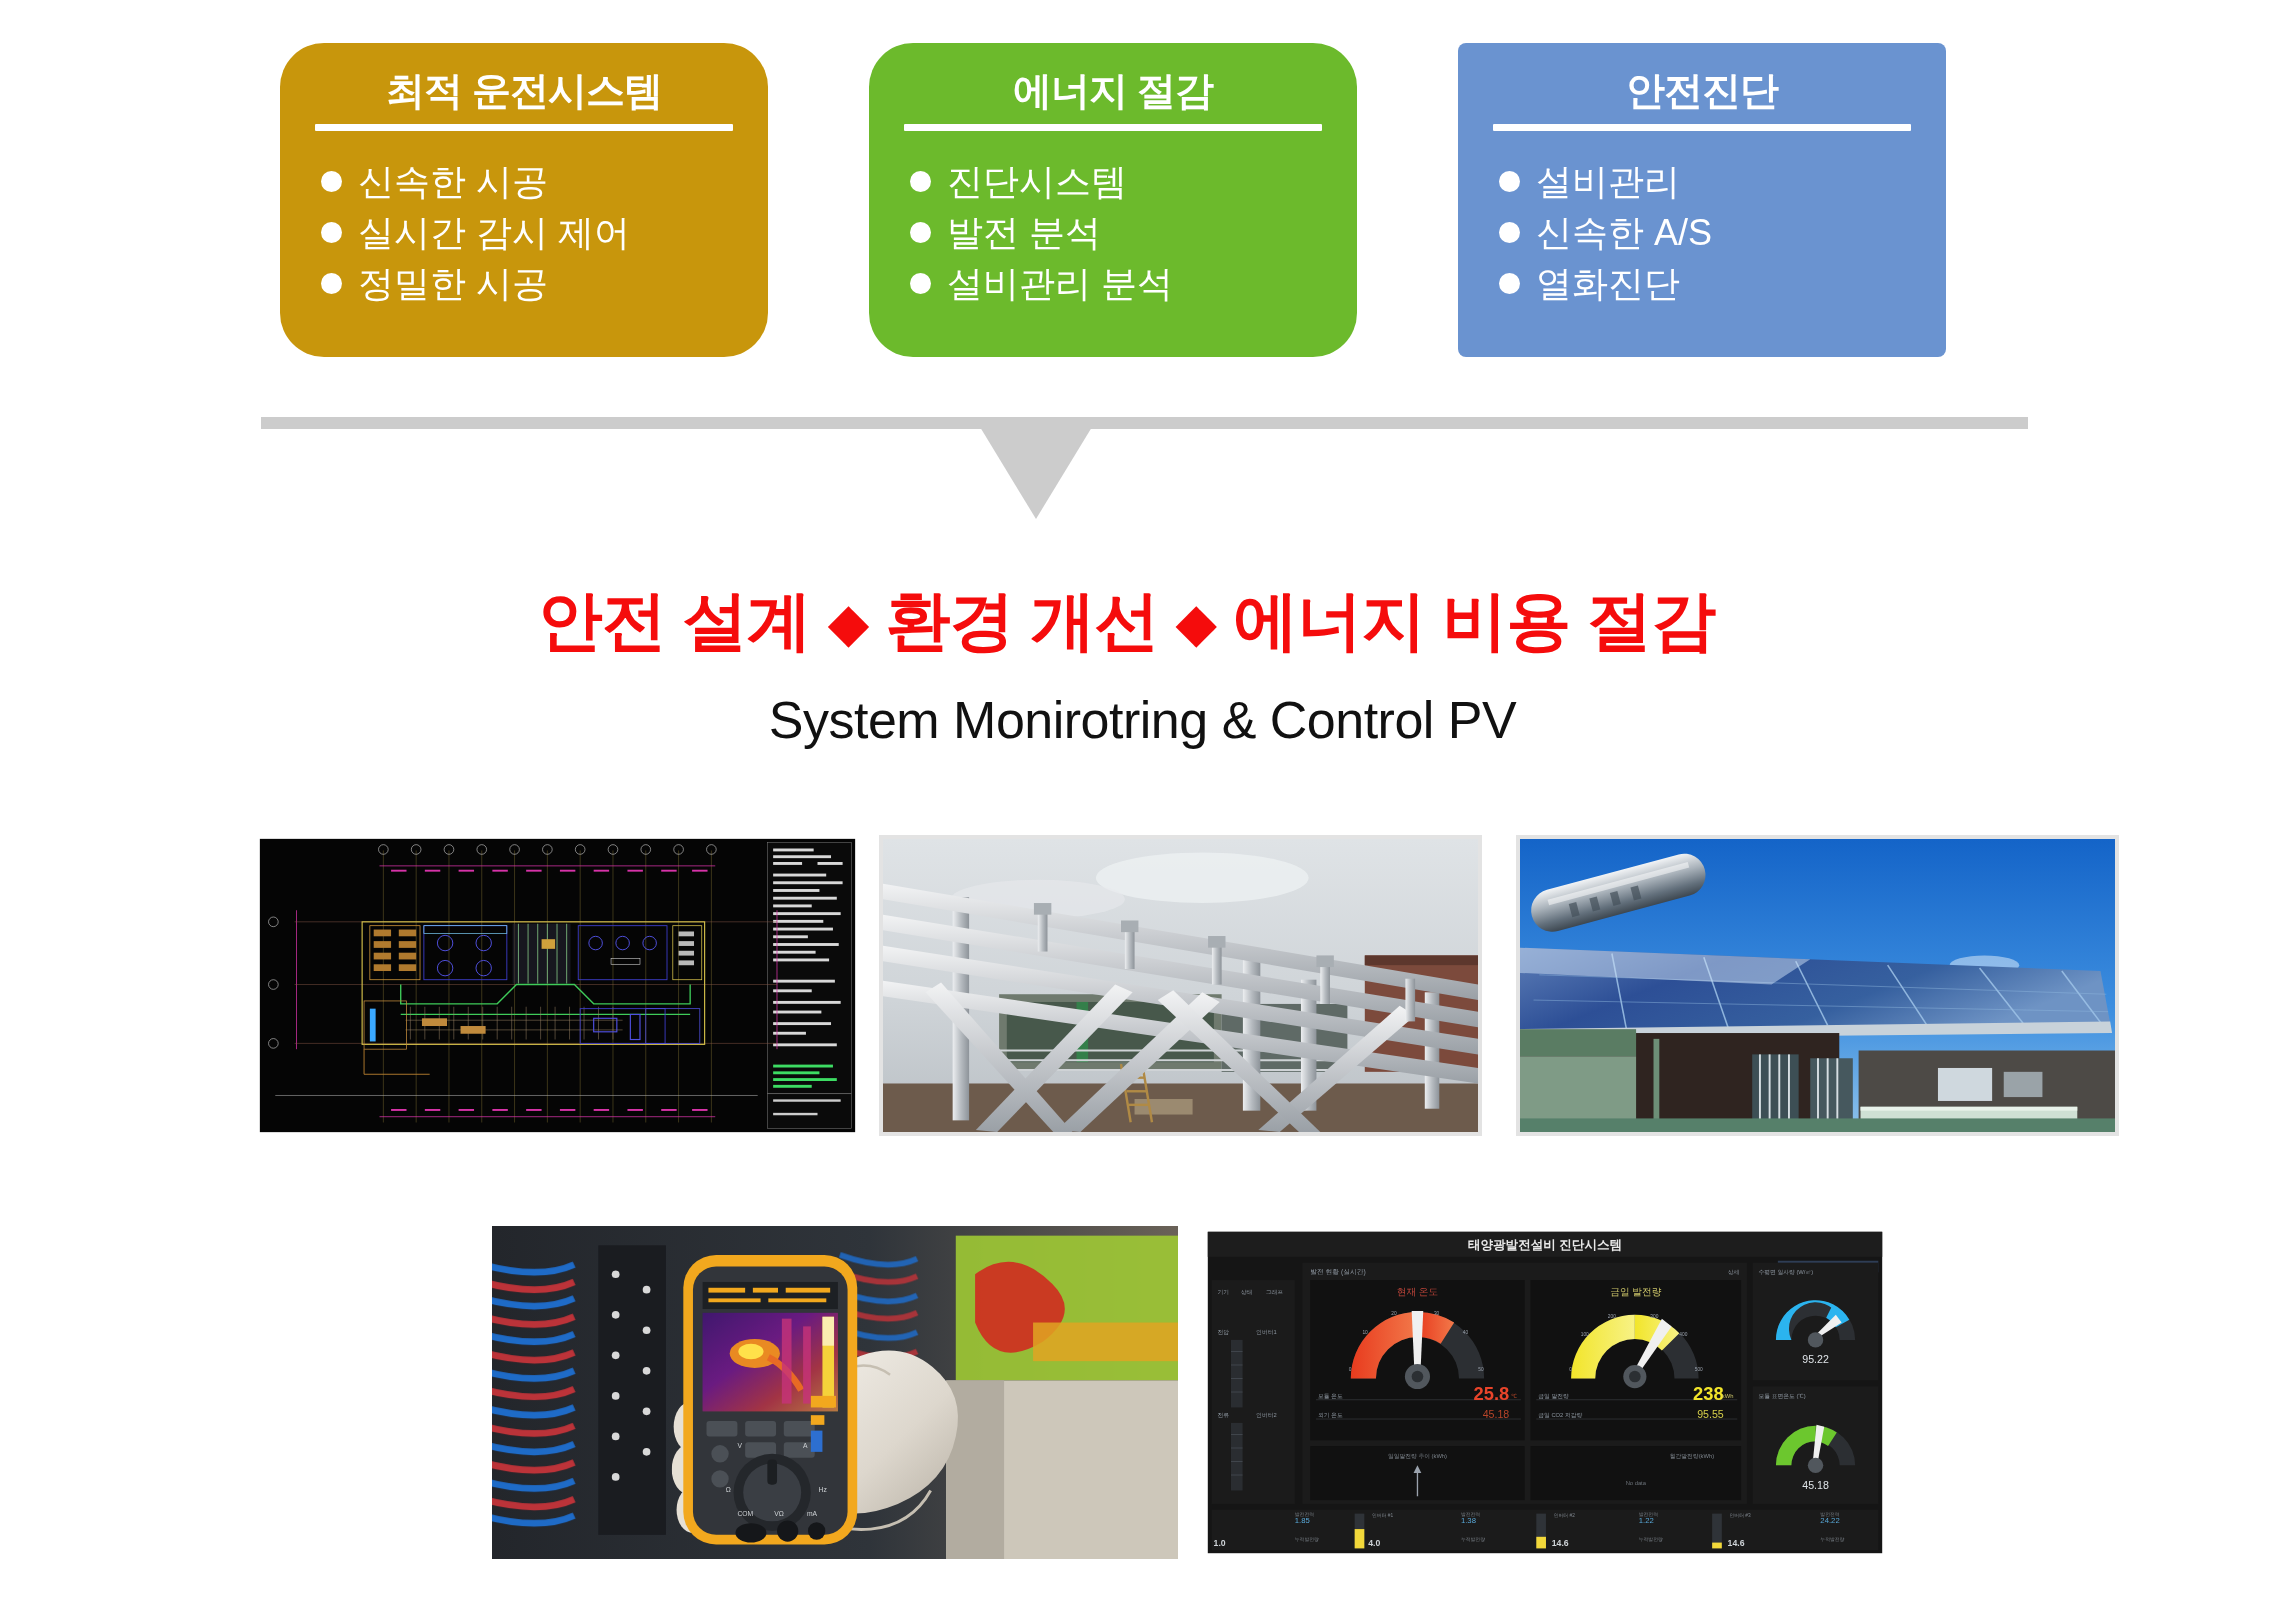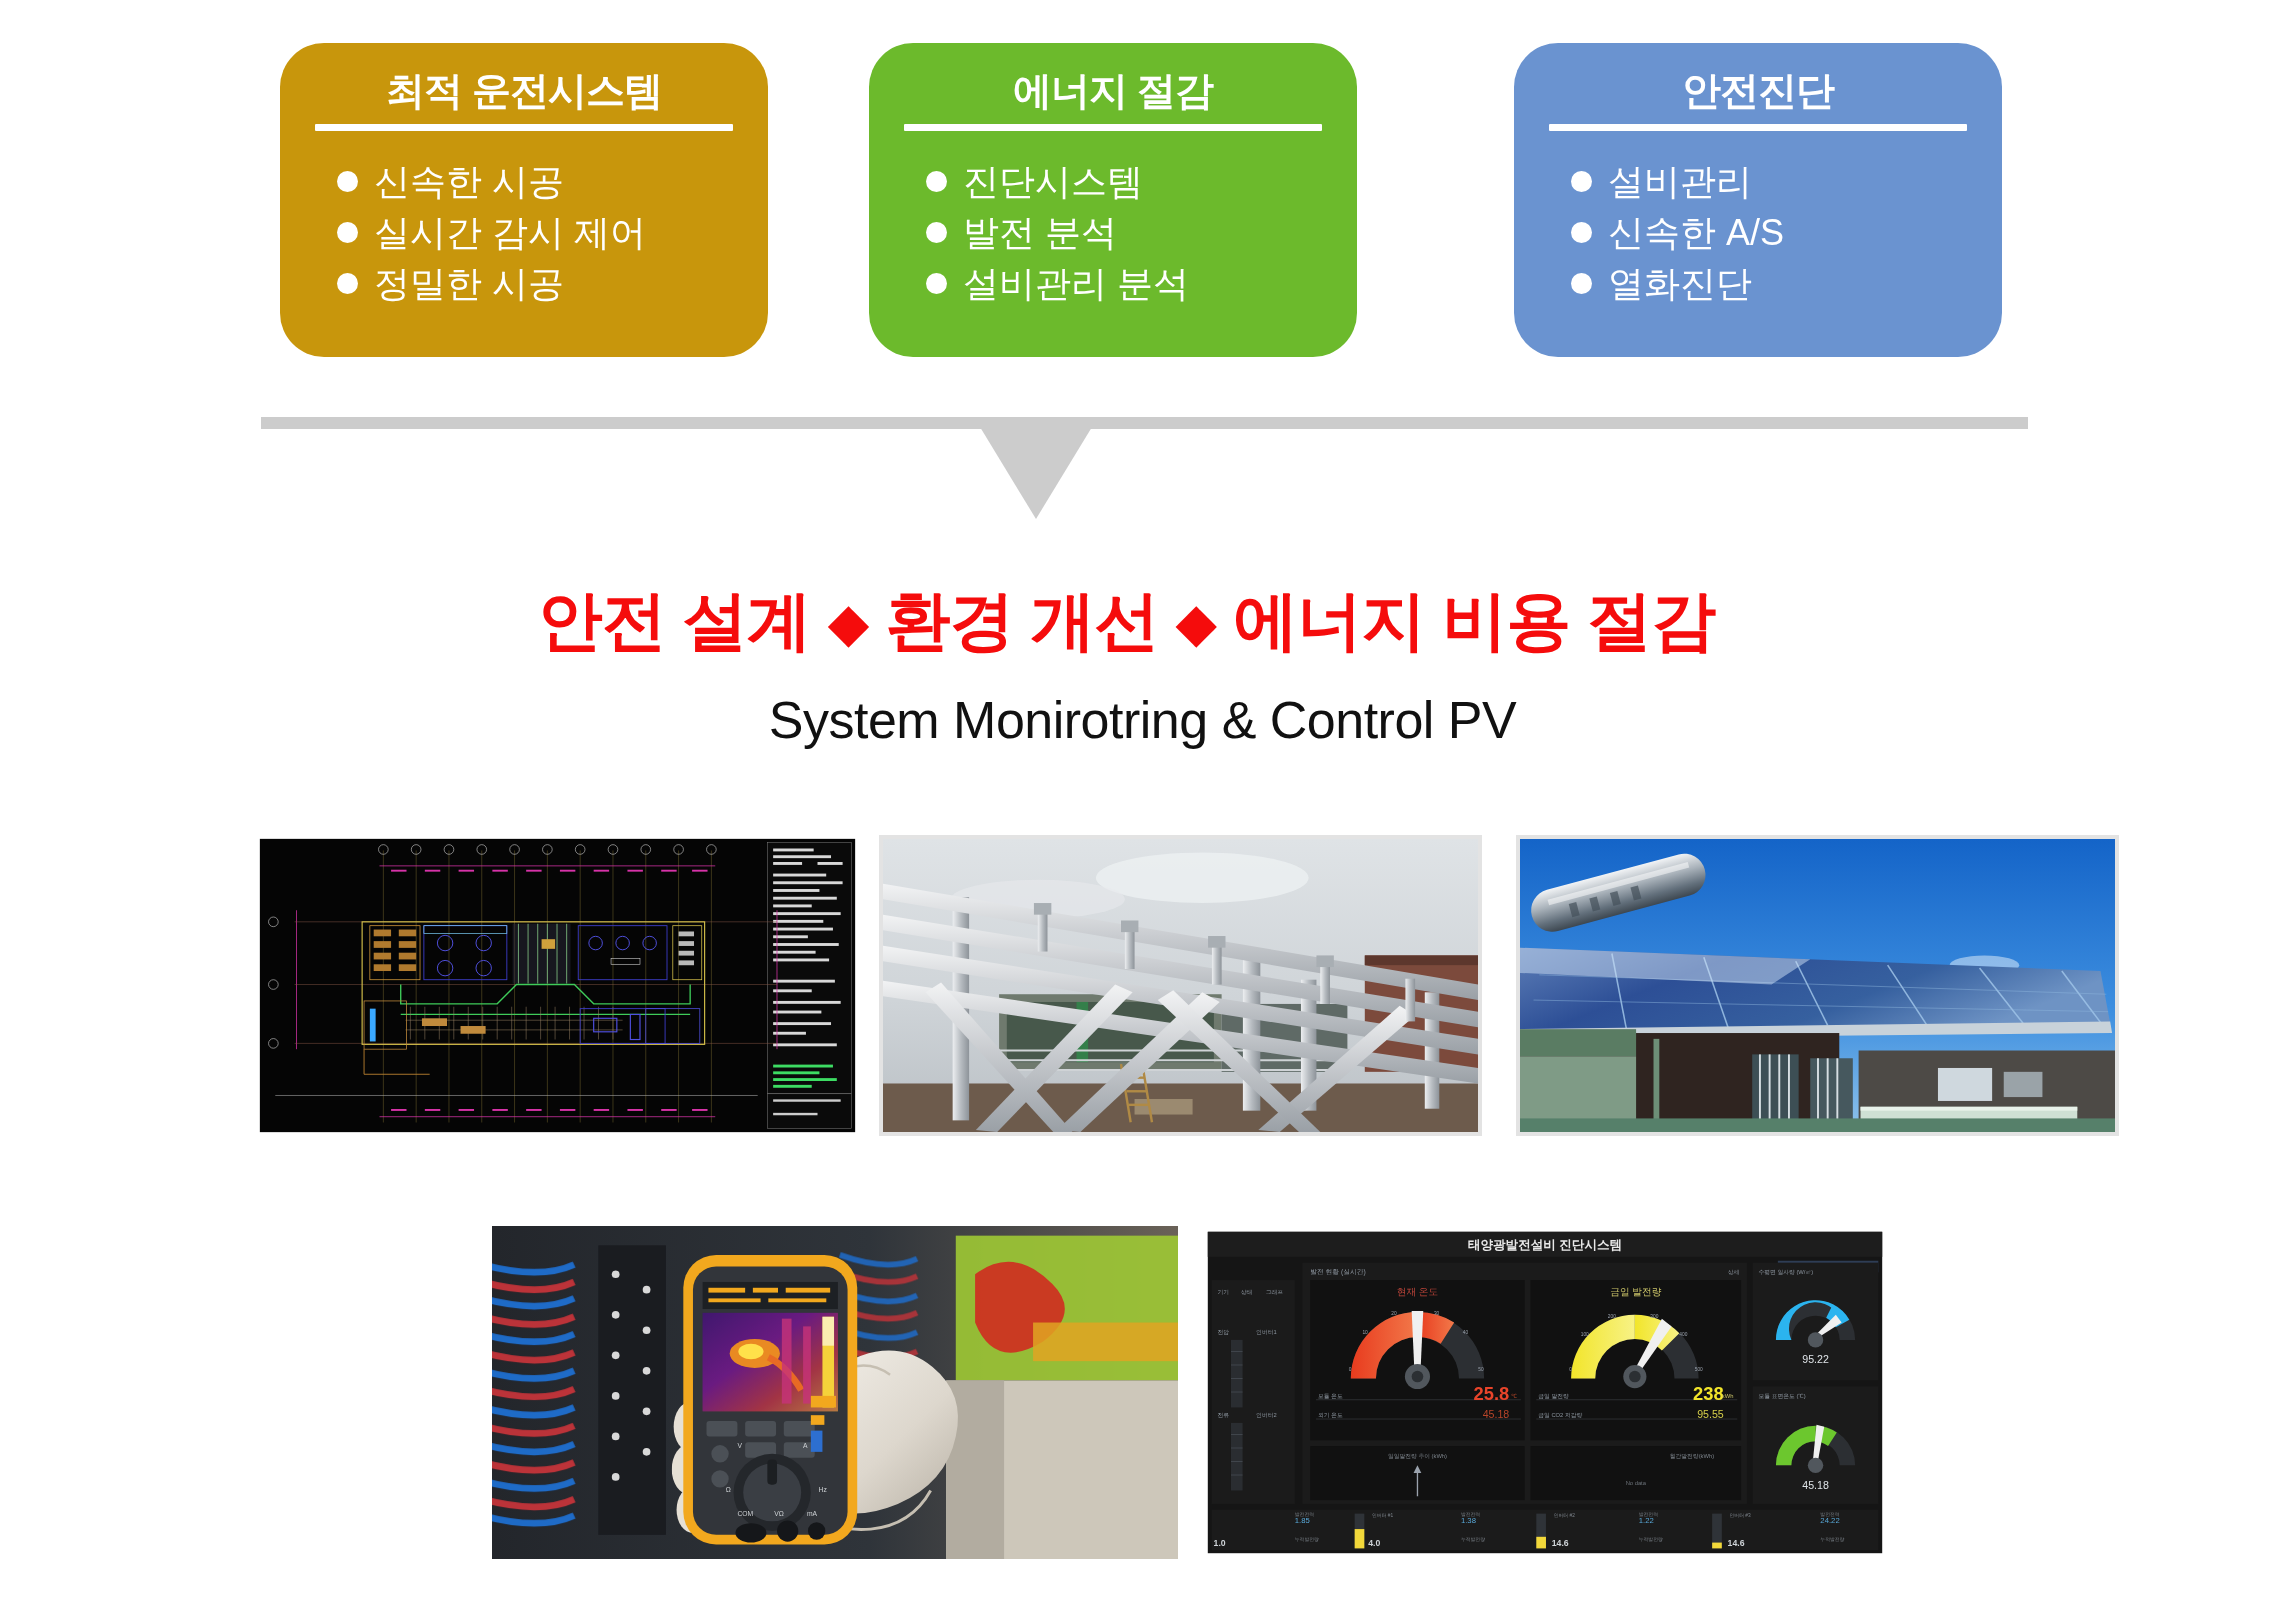--- a/index.html
+++ b/index.html
@@ -27,40 +27,40 @@
     position: absolute;
     top: 43px;
     width: 488px;
     height: 314px;
     border-radius: 44px;
     box-sizing: border-box;
     padding: 21px 33px 0 33px;
   }
   .card.gold  { left: 280px;  background: #c8960c; }
   .card.green { left: 869px;  background: #6cba2c; }
-  .card.blue  { left: 1514px; background: #6a93d0; }
+  .card.blue  { left: 1458px; background: #6a93d0; border-radius: 8px; }
 
   .card-title {
     text-align: center;
     color: #ffffff;
     font-size: 39px;
     font-weight: bold;
     letter-spacing: -1px;
     line-height: 54px;
     white-space: nowrap;
   }
   .card-rule {
     height: 6.8px;
     background: #ffffff;
     margin: 5.8px 1.9px 25px 1.9px;
     border-radius: 1px;
   }
   .card-list {
     list-style: none;
-    margin: 16px;
+    margin: 0;
     padding: 0 0 0 7.7px;
   }
   .card-list li {
     display: flex;
     align-items: center;
     color: #ffffff;
     font-size: 36px;
     line-height: 51px;
     white-space: nowrap;
   }

